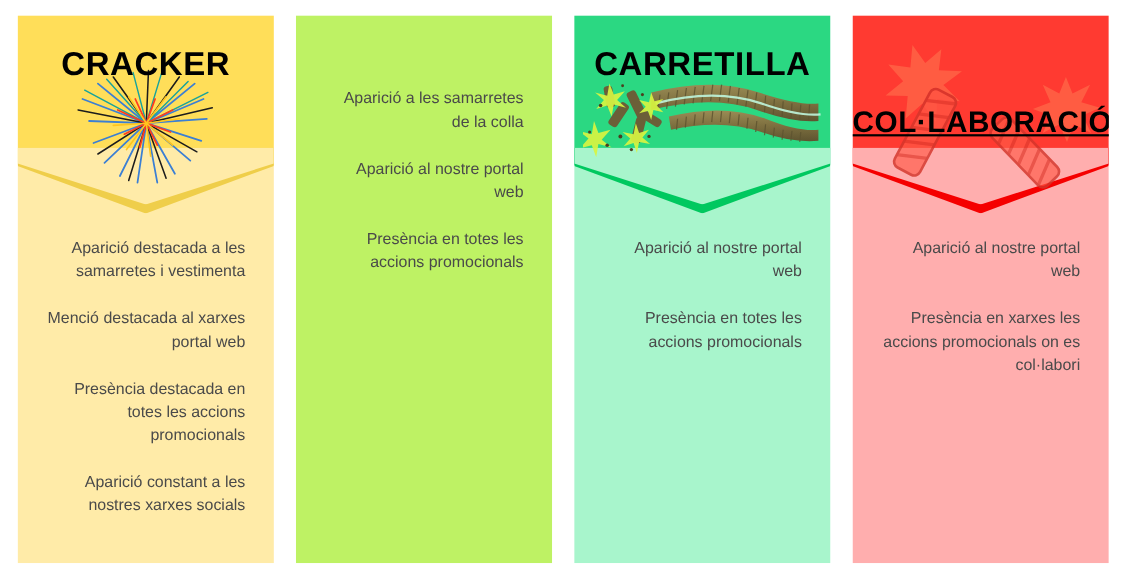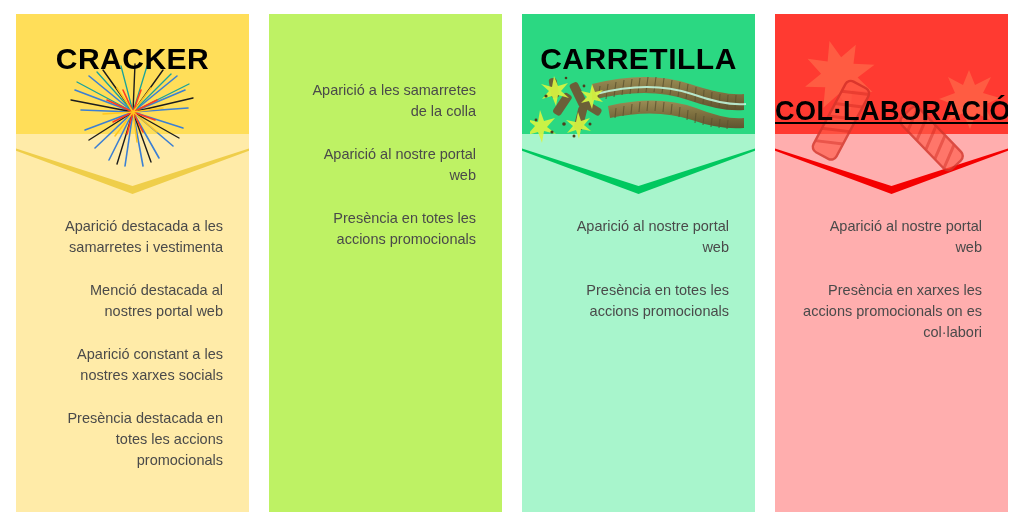--- a/index.html
+++ b/index.html
@@ -164,23 +164,23 @@
       </div>
 
       <div class="chevron-dark" style="background:#EFCE4A"></div>
       <div class="chevron-light" style="background:#FFEBA8"></div>
 
       <div class="card-title">CRACKER</div>
     </div>
 
     <div class="card-body" style="background:#FFEBA8">
       <p class="benefit">Aparició destacada a les samarretes i vestimenta</p>
-      <p class="benefit">Menció destacada al nostres portal web</p>
+      <p class="benefit">Menció destacada al xarxes portal web</p>
+      <p class="benefit">Presència destacada en totes les accions promocionals</p>
       <p class="benefit">Aparició constant a les nostres xarxes socials</p>
-      <p class="benefit">Presència destacada en totes les accions promocionals</p>
     </div>
   </div>
 
   <div class="card">
 
     <div class="card-body" style="background:#bef264">
       <p class="benefit">Aparició a les samarretes de la colla</p>
       <p class="benefit">Aparició al nostre portal web</p>
       <p class="benefit">Presència en totes les accions promocionals</p>
     </div>

